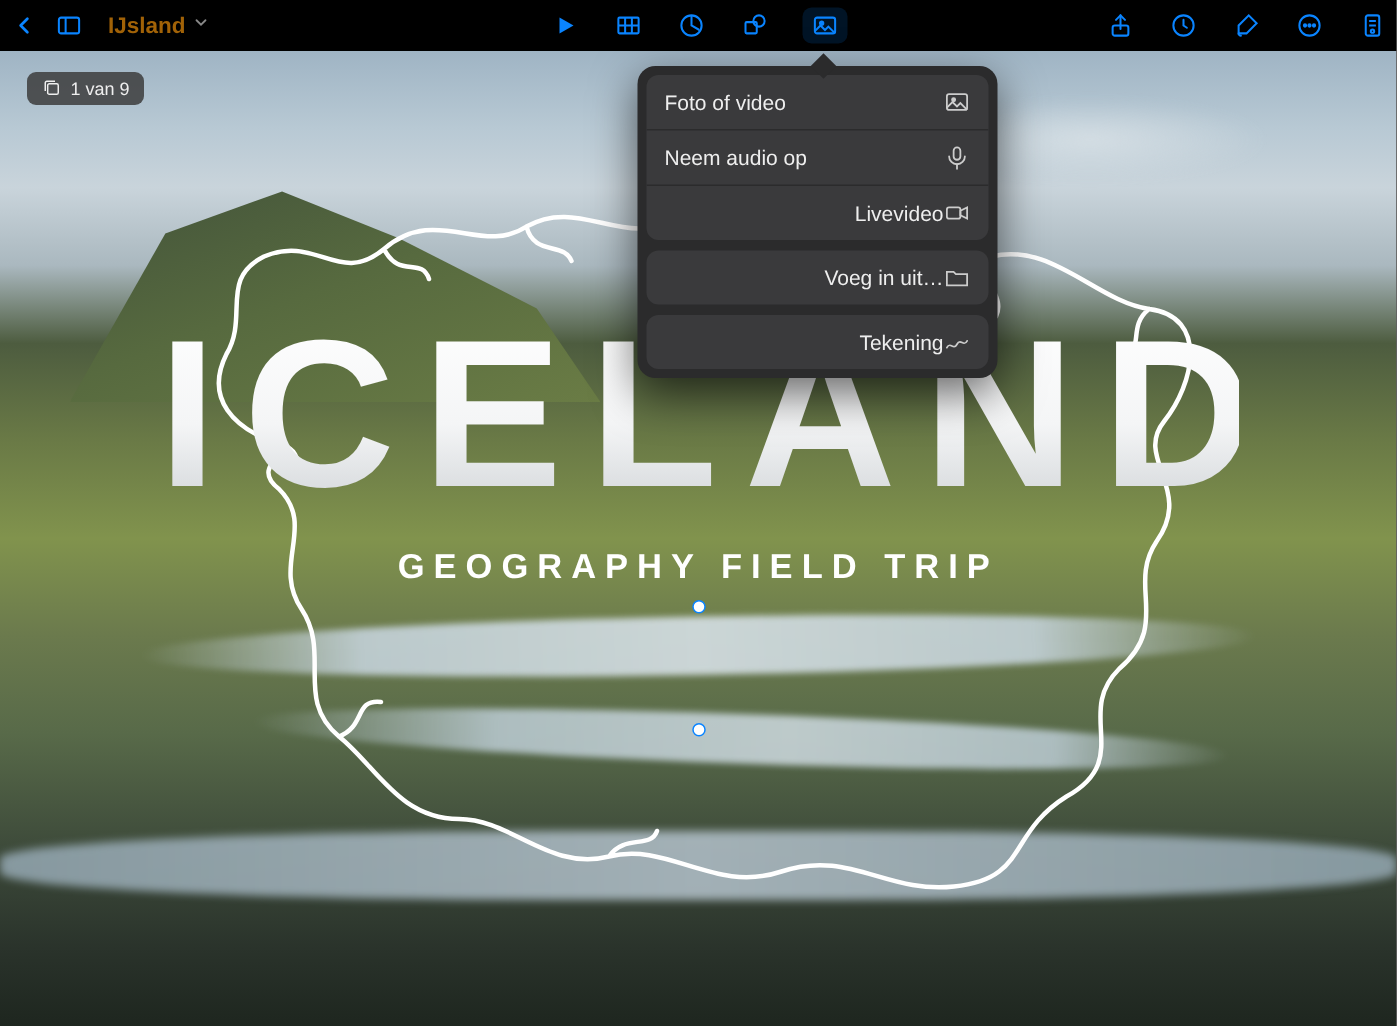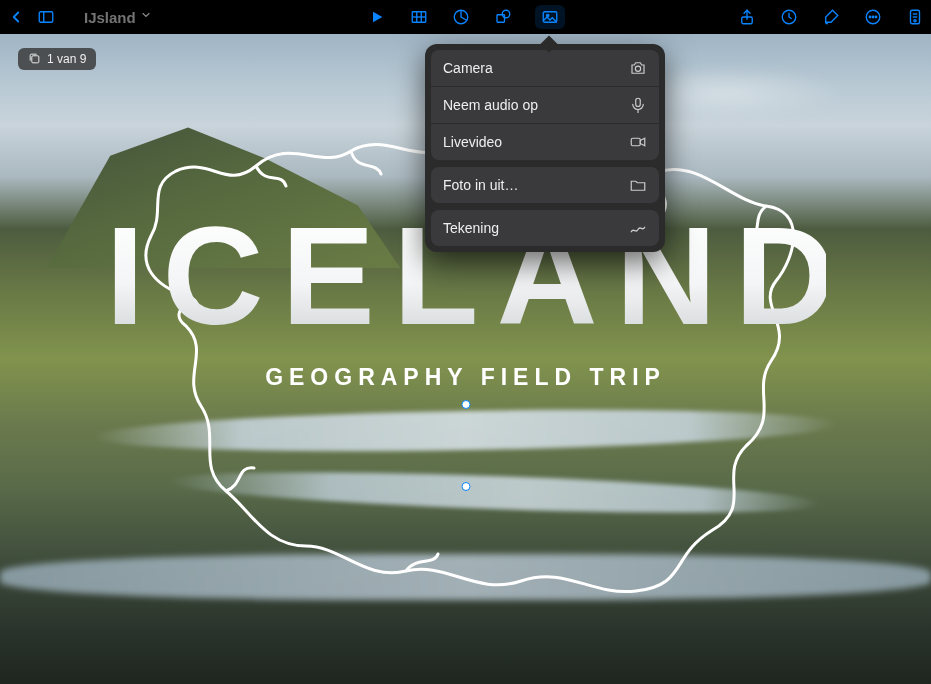--- a/index.html
+++ b/index.html
@@ -6,21 +6,21 @@
   html, body { width: 931px; height: 684px; overflow: hidden; font-family: -apple-system, "Helvetica Neue", Arial, sans-serif; }
   .app { position: relative; width: 931px; height: 684px; background: #000; }
 
   
   .toolbar { position: absolute; top: 0; left: 0; right: 0; height: 34px; background: #000; display: flex; align-items: center; padding: 0 6px; z-index: 40; }
   .toolbar-left { display: flex; align-items: center; gap: 10px; }
   .toolbar-center { position: absolute; left: 50%; transform: translateX(-50%); display: flex; gap: 22px; align-items: center; }
   .toolbar-right { margin-left: auto; display: flex; gap: 22px; align-items: center; }
   .tb-icon { width: 20px; height: 20px; display: flex; align-items: center; justify-content: center; color: #0a84ff; }
   .tb-icon.active { background: rgba(10,132,255,.15); border-radius: 6px; padding: 3px 5px; width: auto; height: auto; }
-  .doc-title { color: #737373; font-size: 15px; font-weight: 600; display: flex; align-items: flex-start; gap: 4px; margin-left: 18px; }
+  .doc-title { color: #a16207; font-size: 15px; font-weight: 600; display: flex; align-items: flex-start; gap: 4px; margin-left: 6px; }
   .doc-title .chev { color: #888; font-size: 10px; }
 
   
   .canvas { position: absolute; top: 34px; left: 0; right: 0; bottom: 0; overflow: hidden; }
 
   
   .bg { position: absolute; inset: 0;
     background:
       linear-gradient(rgba(255,255,255,0) 0%, rgba(255,255,255,0) 100%),
       linear-gradient(to bottom,
@@ -52,21 +52,21 @@
 
   
   .handle { position: absolute; width: 9px; height: 9px; border-radius: 50%; background: #fff; border: 1.5px solid #0a84ff; z-index: 25; left: 50%; transform: translateX(-50%); }
 
   
   .popover { position: absolute; top: 44px; left: 425px; width: 240px; z-index: 50; background: #2b2b2c; border-radius: 12px; padding: 6px; box-shadow: 0 10px 30px rgba(0,0,0,.6); }
   .popover::before { content:""; position:absolute; top:-6px; left:118px; width:12px; height:12px; background:#2b2b2c; transform: rotate(45deg); }
   .section { background: #3a3a3c; border-radius: 8px; overflow: hidden; margin-bottom: 7px; }
   .section:last-child { margin-bottom: 0; }
   .item { display: flex; align-items: center; justify-content: space-between; padding: 9px 12px; color: #eee; font-size: 14px; border-bottom: 1px solid #2b2b2c; cursor: pointer; }
-  .item:last-child { border-bottom: none; }
+  .item:last-child { border-bottom: none; justify-content: flex-end; }
   .item .mi { width: 18px; height: 18px; display:flex; align-items:center; justify-content:center; color: #ccc; }
   svg { display:block; }
 </style>
 </head>
 <body>
 <div class="app">
 
 <div class="toolbar">
   <div class="toolbar-left">
     <span class="tb-icon">
@@ -199,25 +199,26 @@
   <svg viewBox="0 0 24 24" fill="none" stroke-width="1.8">
         <rect x="7" y="7" width="13" height="13" rx="2"></rect>
         <path d="M4 16V6a2 2 0 0 1 2-2h10"></path>
       </svg>
   <span>1 van 9</span>
 </div>
 
 <div class="popover">
   <div class="section">
     <div class="item">
-      <span>Camera</span>
+      <span>Foto of video</span>
       <span class="mi">
             <svg viewBox="0 0 24 24" width="18" height="18" fill="none" stroke="currentColor" stroke-width="1.6">
-              <path d="M4 8h3l2-3h6l2 3h3v11H4z"></path>
-              <circle cx="12" cy="13" r="3.5"></circle>
+              <rect x="3" y="5" width="18" height="14" rx="2"></rect>
+              <circle cx="9" cy="10" r="1.4" fill="currentColor"></circle>
+              <path d="M3 17l5-5 4 4 3-3 6 6"></path>
             </svg>
           </span>
     </div>
     <div class="item">
       <span>Neem audio op</span>
       <span class="mi">
             <svg viewBox="0 0 24 24" width="18" height="18" fill="none" stroke="currentColor" stroke-width="1.6" stroke-linecap="round">
               <rect x="9" y="3" width="6" height="11" rx="3"></rect>
               <path d="M5 11a7 7 0 0 0 14 0"></path>
               <line x1="12" y1="18" x2="12" y2="22"></line>
@@ -230,21 +231,21 @@
             <svg viewBox="0 0 24 24" width="18" height="18" fill="none" stroke="currentColor" stroke-width="1.6">
               <rect x="3" y="7" width="12" height="10" rx="2"></rect>
               <polygon points="15 10 21 7 21 17 15 14"></polygon>
             </svg>
           </span>
     </div>
   </div>
 
   <div class="section">
     <div class="item">
-      <span>Foto in uit…</span>
+      <span>Voeg in uit…</span>
       <span class="mi">
             <svg viewBox="0 0 24 24" width="18" height="18" fill="none" stroke="currentColor" stroke-width="1.6">
               <path d="M3 7h6l2 2h10v10H3z"></path>
             </svg>
           </span>
     </div>
   </div>
 
   <div class="section">
     <div class="item">

